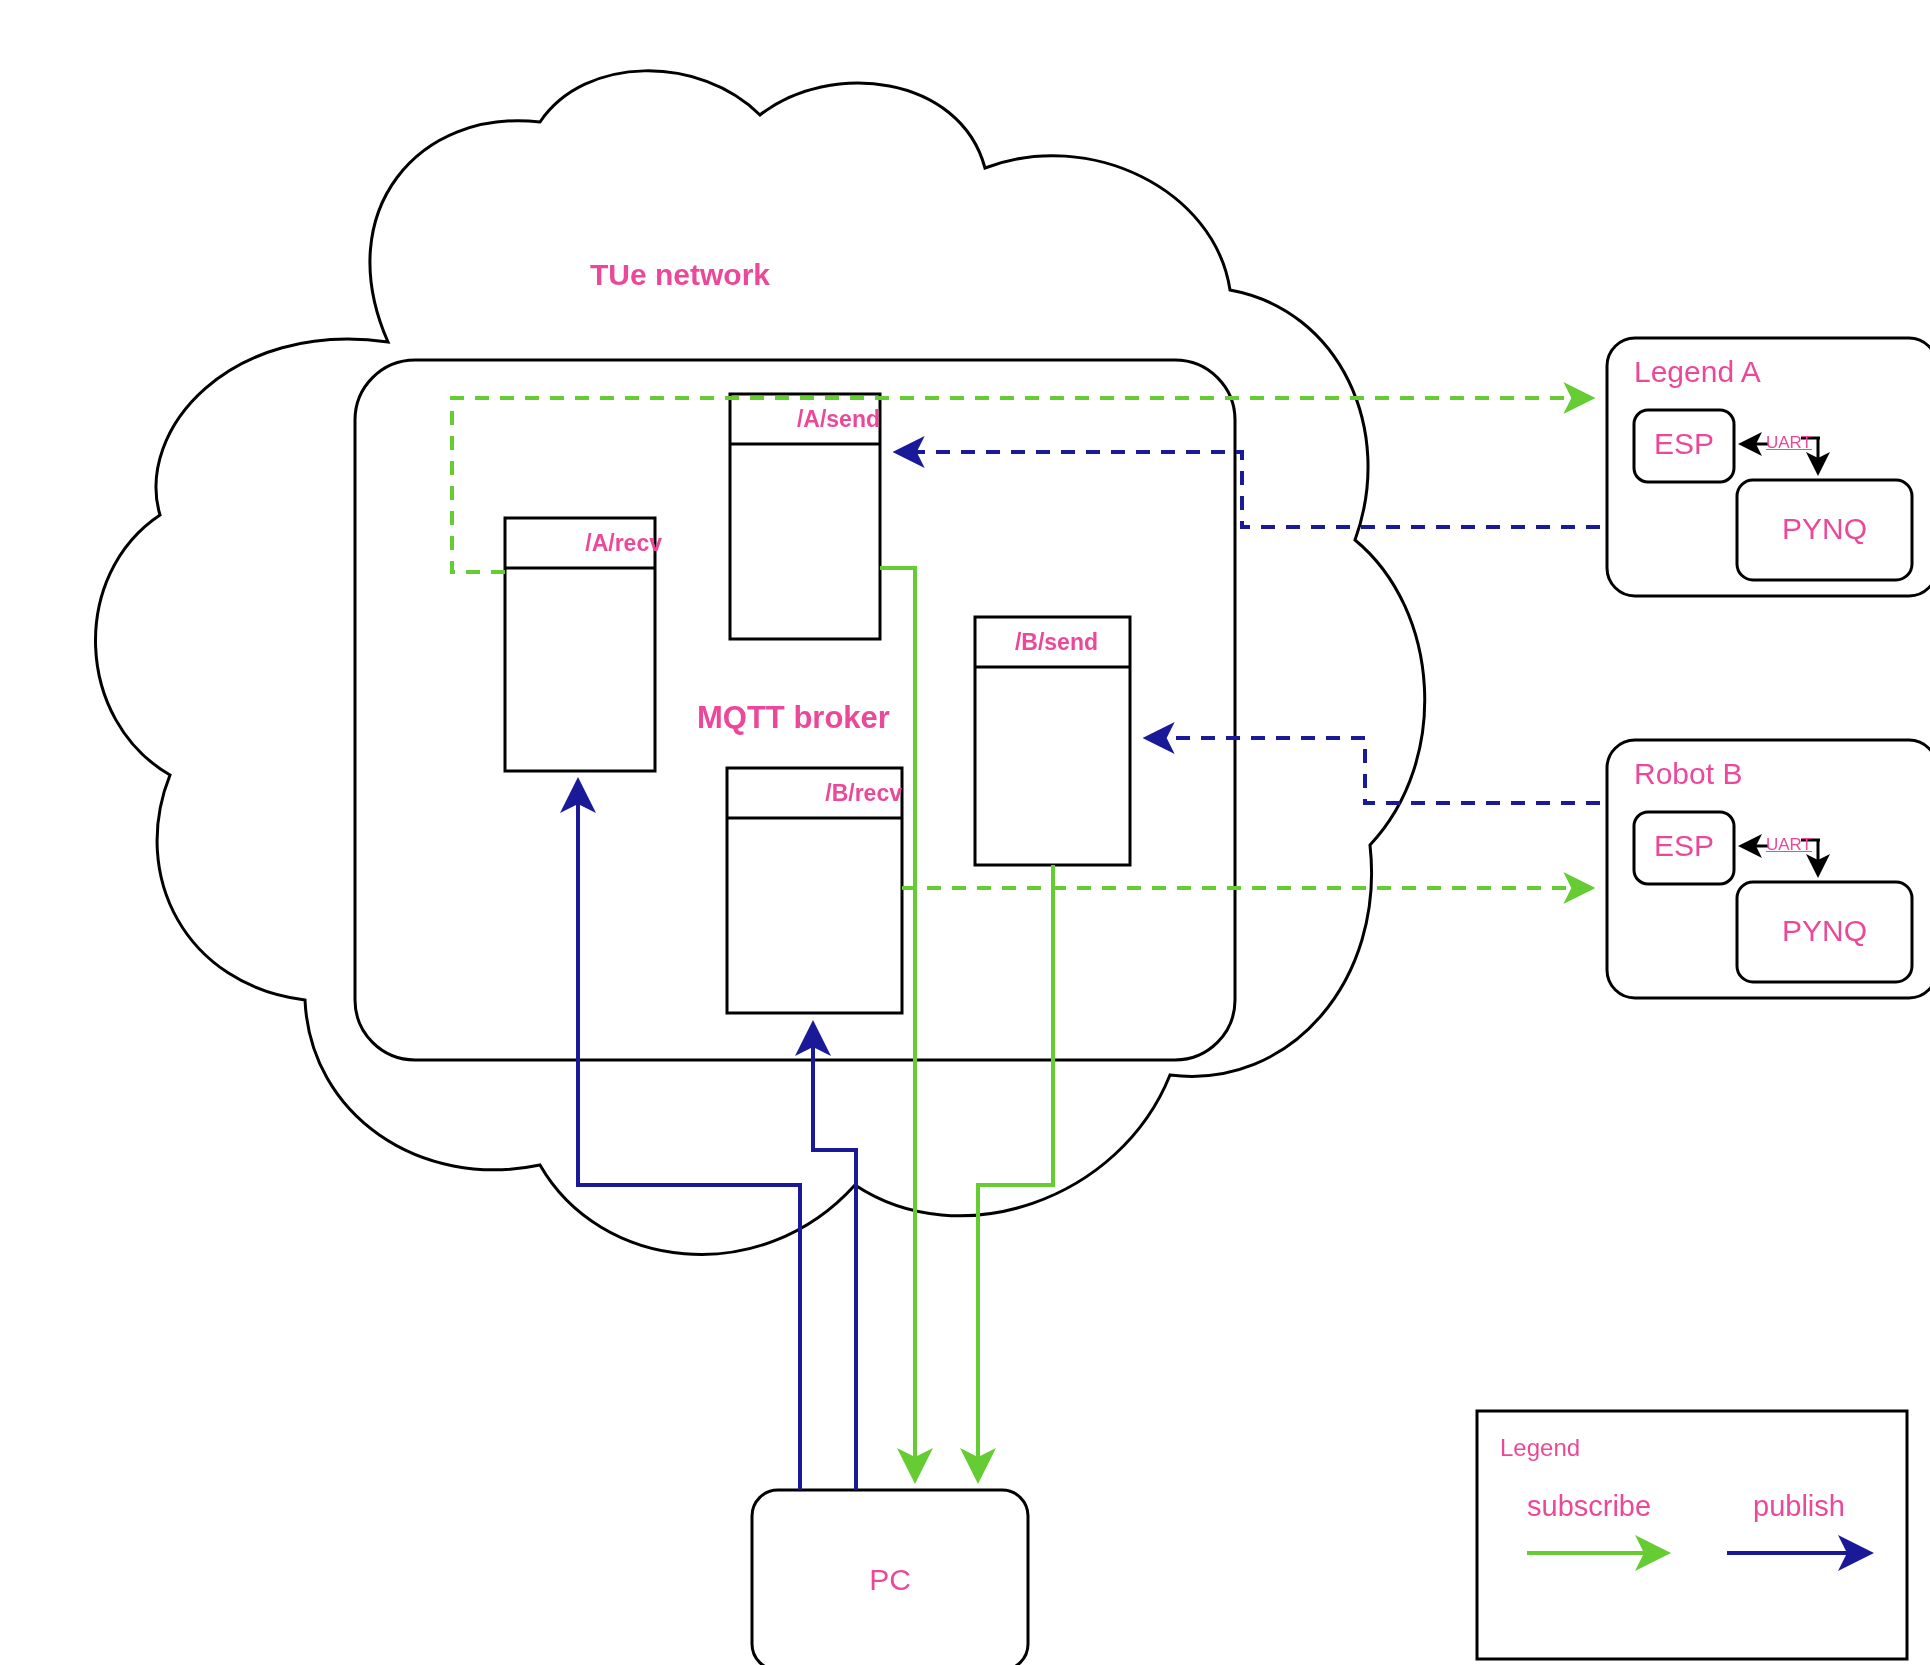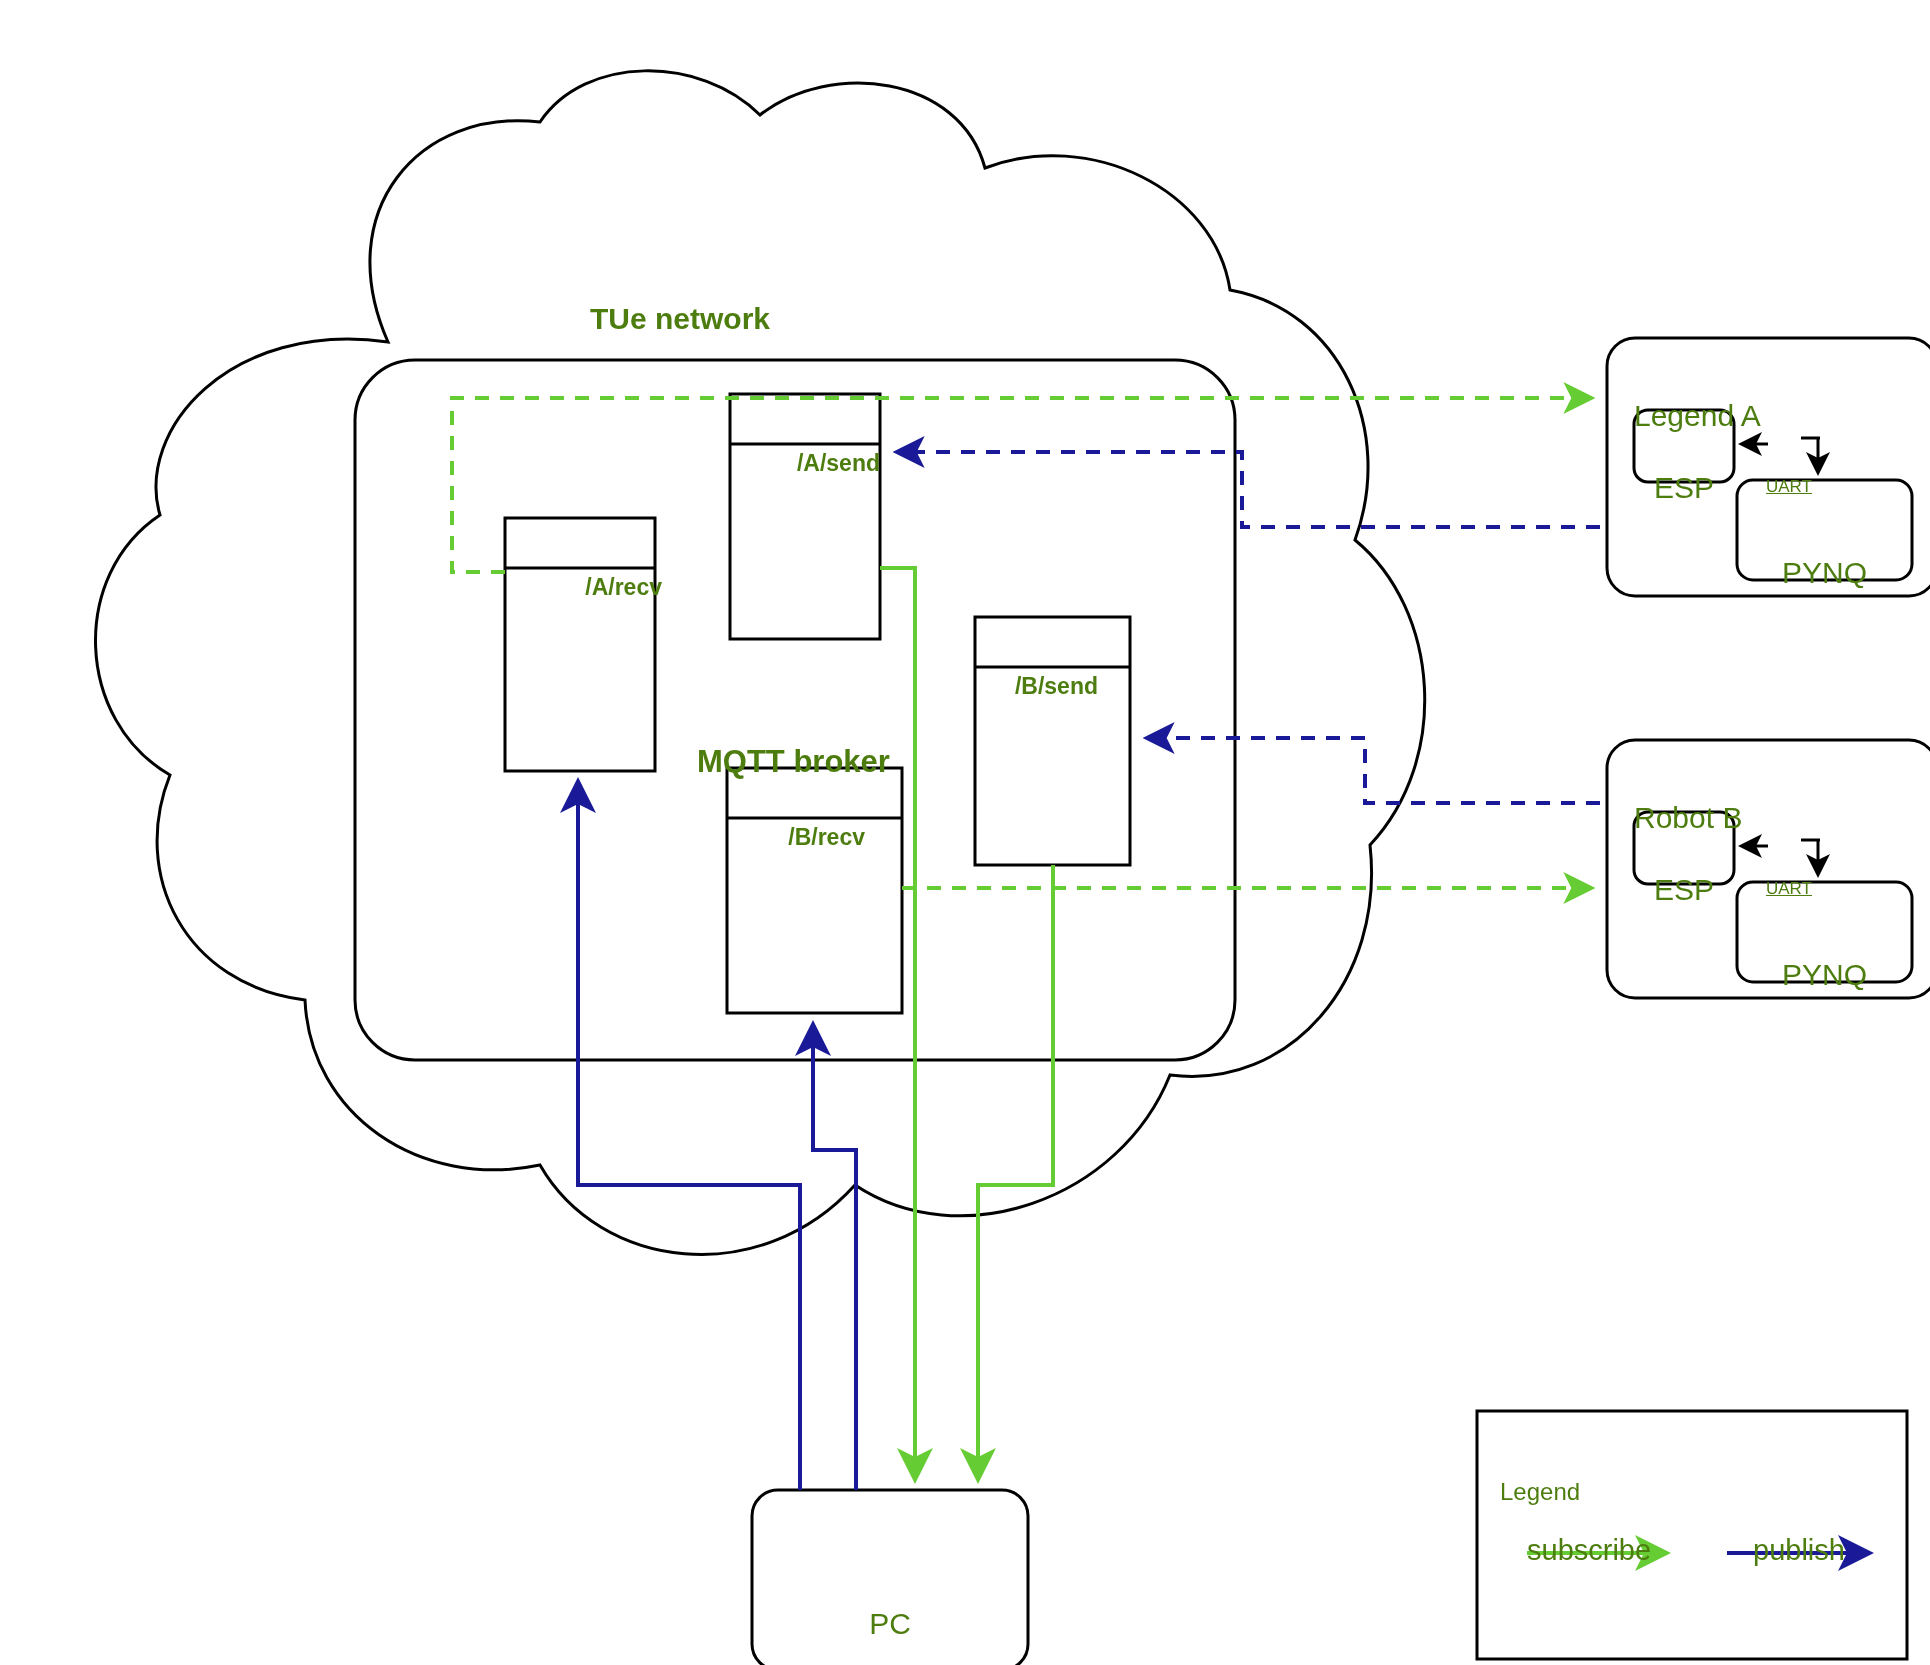--- a/index.html
+++ b/index.html
@@ -1,20 +1,20 @@
 <!DOCTYPE html>
 <html><head>
 <meta charset="utf-8">
 <title>MQTT Robot Network Diagram</title>
 <style>
   html,body{margin:0;padding:0;background:#ffffff;}
   body{font-family:"Liberation Sans",sans-serif;}
   #stage{position:relative;width:1930px;height:1665px;background:#ffffff;overflow:hidden;}
   svg.layer{position:absolute;left:0;top:0;width:1930px;height:1665px;}
-  .lbl{position:absolute;white-space:nowrap;color:#4d7c0f;margin-top:44px;}
+  .lbl{position:absolute;white-space:nowrap;color:#ec4899;}
   .lbl-bold{font-weight:bold;}
   .topic-title{font-weight:bold;font-size:23px;text-align:right;}
   .node-text{font-size:30px;}
   .small-text{font-size:17px;text-decoration:underline;}
 </style>
 </head>
 <body>
 
 <div id="stage">
 
@@ -118,21 +118,21 @@
     <line x1="1727" y1="1553" x2="1868" y2="1553" stroke="#1a1a99" stroke-width="4" marker-end="url(#arrBlueS)"></line>
   </svg>
 
   <div class="lbl lbl-bold" style="left:590px;top:258px;font-size:30px;">TUe network</div>
 
   <div class="lbl lbl-bold" style="left:697px;top:700px;font-size:31px;">MQTT broker</div>
 
   <div class="lbl topic-title" style="left:730px;top:406px;width:150px;">/A/send</div>
   <div class="lbl topic-title" style="left:505px;top:530px;width:157px;">/A/recv</div>
   <div class="lbl topic-title" style="left:975px;top:629px;width:123px;">/B/send</div>
-  <div class="lbl topic-title" style="left:690px;top:780px;width:175px;">/B/recv</div>
+  <div class="lbl topic-title" style="left:727px;top:780px;width:175px;">/B/recv</div>
 
   <div class="lbl node-text" style="left:1634px;top:355px;">Legend A</div>
   <div class="lbl node-text" style="left:1634px;top:427px;width:100px;text-align:center;">ESP</div>
   <div class="lbl node-text" style="left:1737px;top:512px;width:175px;text-align:center;">PYNQ</div>
   <div class="lbl small-text" style="left:1766px;top:433px;">UART</div>
 
   <div class="lbl node-text" style="left:1634px;top:757px;">Robot B</div>
   <div class="lbl node-text" style="left:1634px;top:829px;width:100px;text-align:center;">ESP</div>
   <div class="lbl node-text" style="left:1737px;top:914px;width:175px;text-align:center;">PYNQ</div>
   <div class="lbl small-text" style="left:1766px;top:835px;">UART</div>

